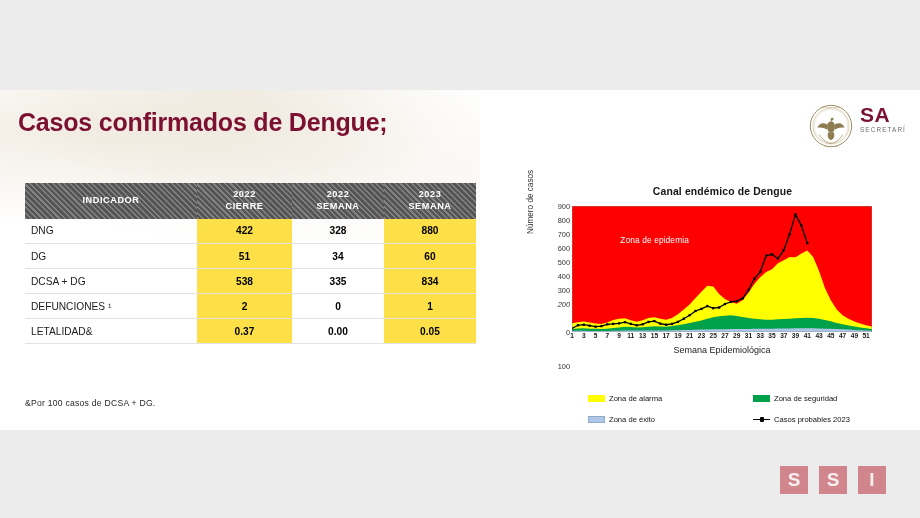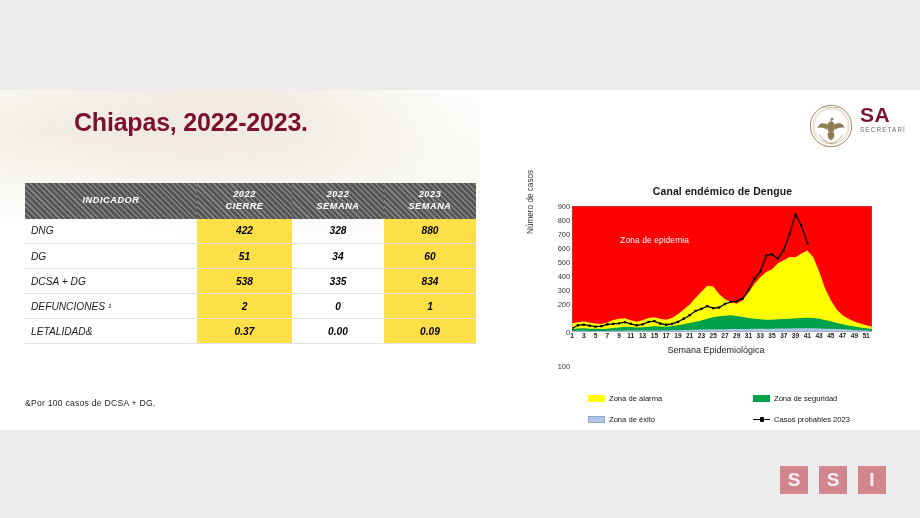--- a/index.html
+++ b/index.html
@@ -62,21 +62,21 @@
     font-size: 21px; font-weight: bold; color: #7b1031;
     letter-spacing: .5px; display: block;
   }
   #logo-text .sec {
     font-size: 6.4px; color: #6e6e6e; letter-spacing: 1.1px;
     display: block; margin-top: 2px;
   }
 
   
   #table-wrap { position: absolute; left: 25px; top: 93px; width: 451px; z-index: 3; }
-  table { border-collapse: collapse; width: 451px; table-layout: fixed; font-style: italic; }
+  table { border-collapse: collapse; width: 451px; table-layout: fixed; }
   thead th {
     background-color: #555555;
     background-image: repeating-linear-gradient(
       45deg, rgba(255,255,255,.26) 0 1.5px, rgba(0,0,0,0) 1.5px 4px);
     color: #ffffff;
     font-size: 9.2px;
     font-weight: bold;
     letter-spacing: .55px;
     text-align: center;
     padding: 6px 2px;
@@ -156,21 +156,21 @@
   .xtick {
     position: absolute;
     font-size: 6.6px;
     color: #1a1a1a;
     font-weight: bold;
     transform: translateX(-50%);
     white-space: nowrap;
   }
   #xlabel {
     position: absolute;
-    left: 36px; top: 163px;
+    left: 42px; top: 163px;
     width: 300px;
     text-align: center;
     font-size: 9px;
     color: #222;
   }
   #zona-epi-label {
     position: absolute;
     left: 80px; top: 48px;
     color: #ffffff;
     font-size: 8.4px;
@@ -221,21 +221,21 @@
   }
 </style>
 </head>
 <body>
 
 <div id="page">
 
   <div id="slide">
 
     <div id="title">
-      <span class="l2">Chiapas, 2022-2023.</span>
+      <span class="l1">Casos confirmados de Dengue;</span>
     </div>
 
     <div id="logo-block">
       <svg id="eagle" viewBox="0 0 100 100">
         <circle cx="50" cy="50" r="47" fill="none" stroke="#9c8b5e" stroke-width="2.2"></circle>
         <circle cx="50" cy="50" r="41" fill="none" stroke="#b9a878" stroke-width="1.1"></circle>
         <path d="M50 12 a38 38 0 0 1 0 76 a38 38 0 0 1 0 -76" fill="none" stroke="#c6b68c" stroke-width="0.8"></path>
         <g fill="#8d7c50">
           <ellipse cx="50" cy="52" rx="9" ry="13"></ellipse>
           <path d="M41 46 C30 40 22 46 19 54 C27 52 34 54 41 58 Z"></path>
@@ -307,21 +307,21 @@
           <tr>
             <td class="ind">DEFUNCIONES ¹</td>
             <td class="val shade">2</td>
             <td class="val">0</td>
             <td class="val shade">1</td>
           </tr>
           <tr>
             <td class="ind">LETALIDAD&amp;</td>
             <td class="val shade">0.37</td>
             <td class="val">0.00</td>
-            <td class="val shade">0.09</td>
+            <td class="val shade">0.05</td>
           </tr>
         </tbody>
       </table>
     </div>
 
     <div id="footnote">&amp;Por 100 casos de DCSA + DG.</div>
 
     <div id="chart-panel">
       <div id="chart-title">Canal endémico de Dengue</div>
       <div id="ylabel">Número de casos</div>

